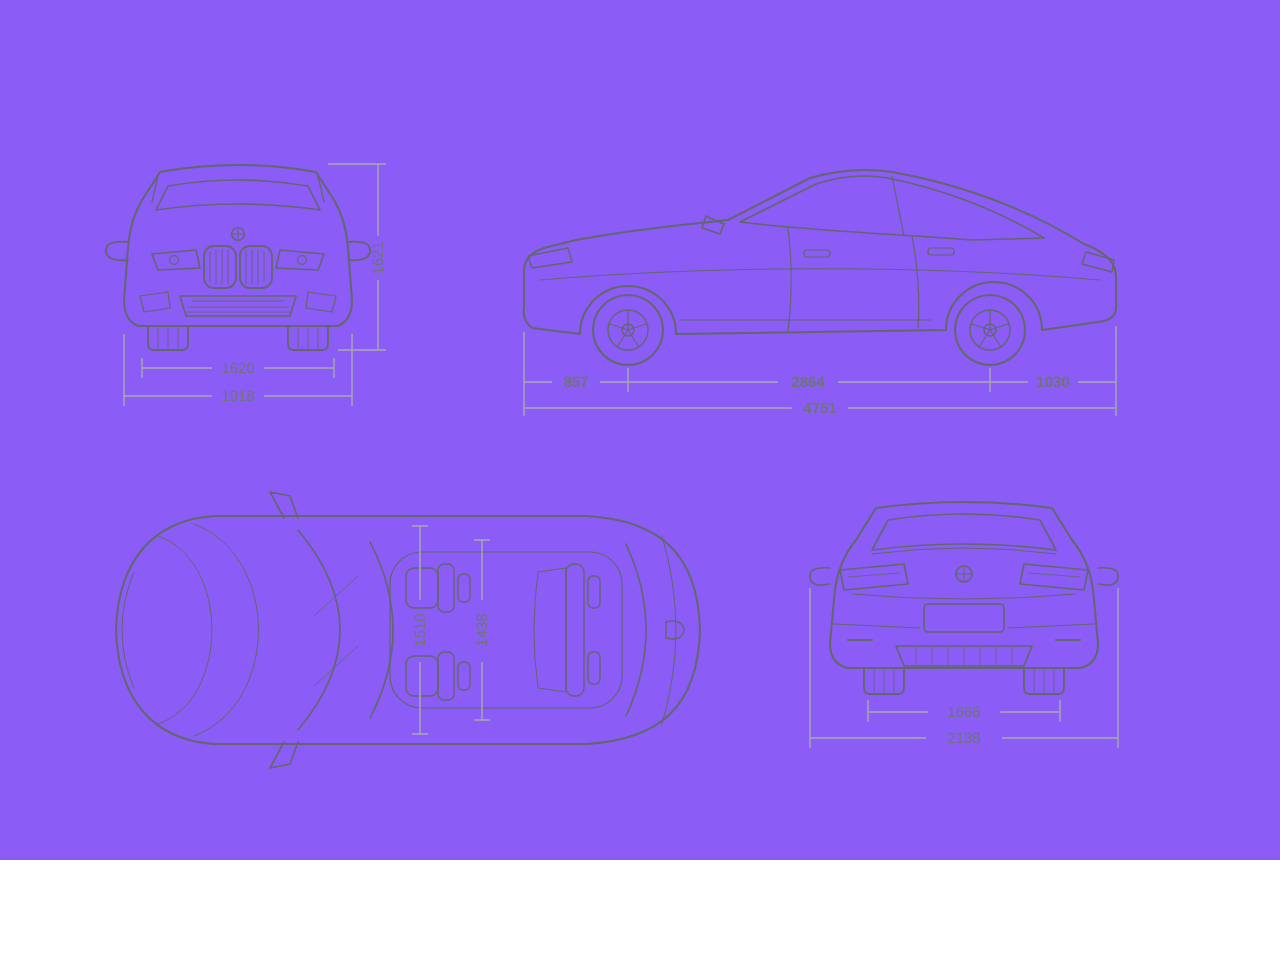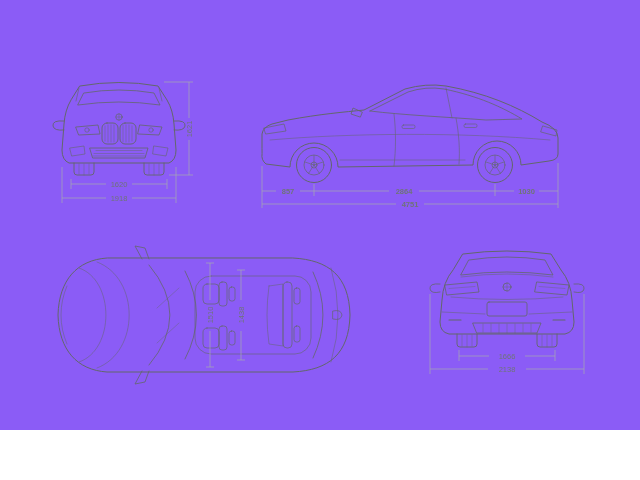--- a/index.html
+++ b/index.html
@@ -2,21 +2,21 @@
 <html><head>
 <meta charset="utf-8">
 <style>
   html,body{margin:0;padding:0;background:#ffffff;}
   .stage{position:relative;width:640px;height:430px;background:#8b5cf6;overflow:hidden;
          font-family:"Liberation Sans","DejaVu Sans",sans-serif;}
   .view{position:absolute;}
   .view-front{left:46px;top:72px;}
   .view-side{left:250px;top:70px;font-weight:bold;}
   .view-top{left:45px;top:238px;}
-  .view-rear{left:425px;top:240px;}
+  .view-rear{left:400px;top:240px;}
   svg text{font-family:"Liberation Sans","DejaVu Sans",sans-serif;font-size:7.5px;fill:#6f7478;}
   .car{stroke:#63676b;fill:none;stroke-linejoin:round;stroke-linecap:round;}
   .dim{stroke:#a7abaf;fill:none;stroke-width:0.7;}
 </style>
 </head>
 <body>
 
 <div class="stage">
 
   <div class="view view-front">

